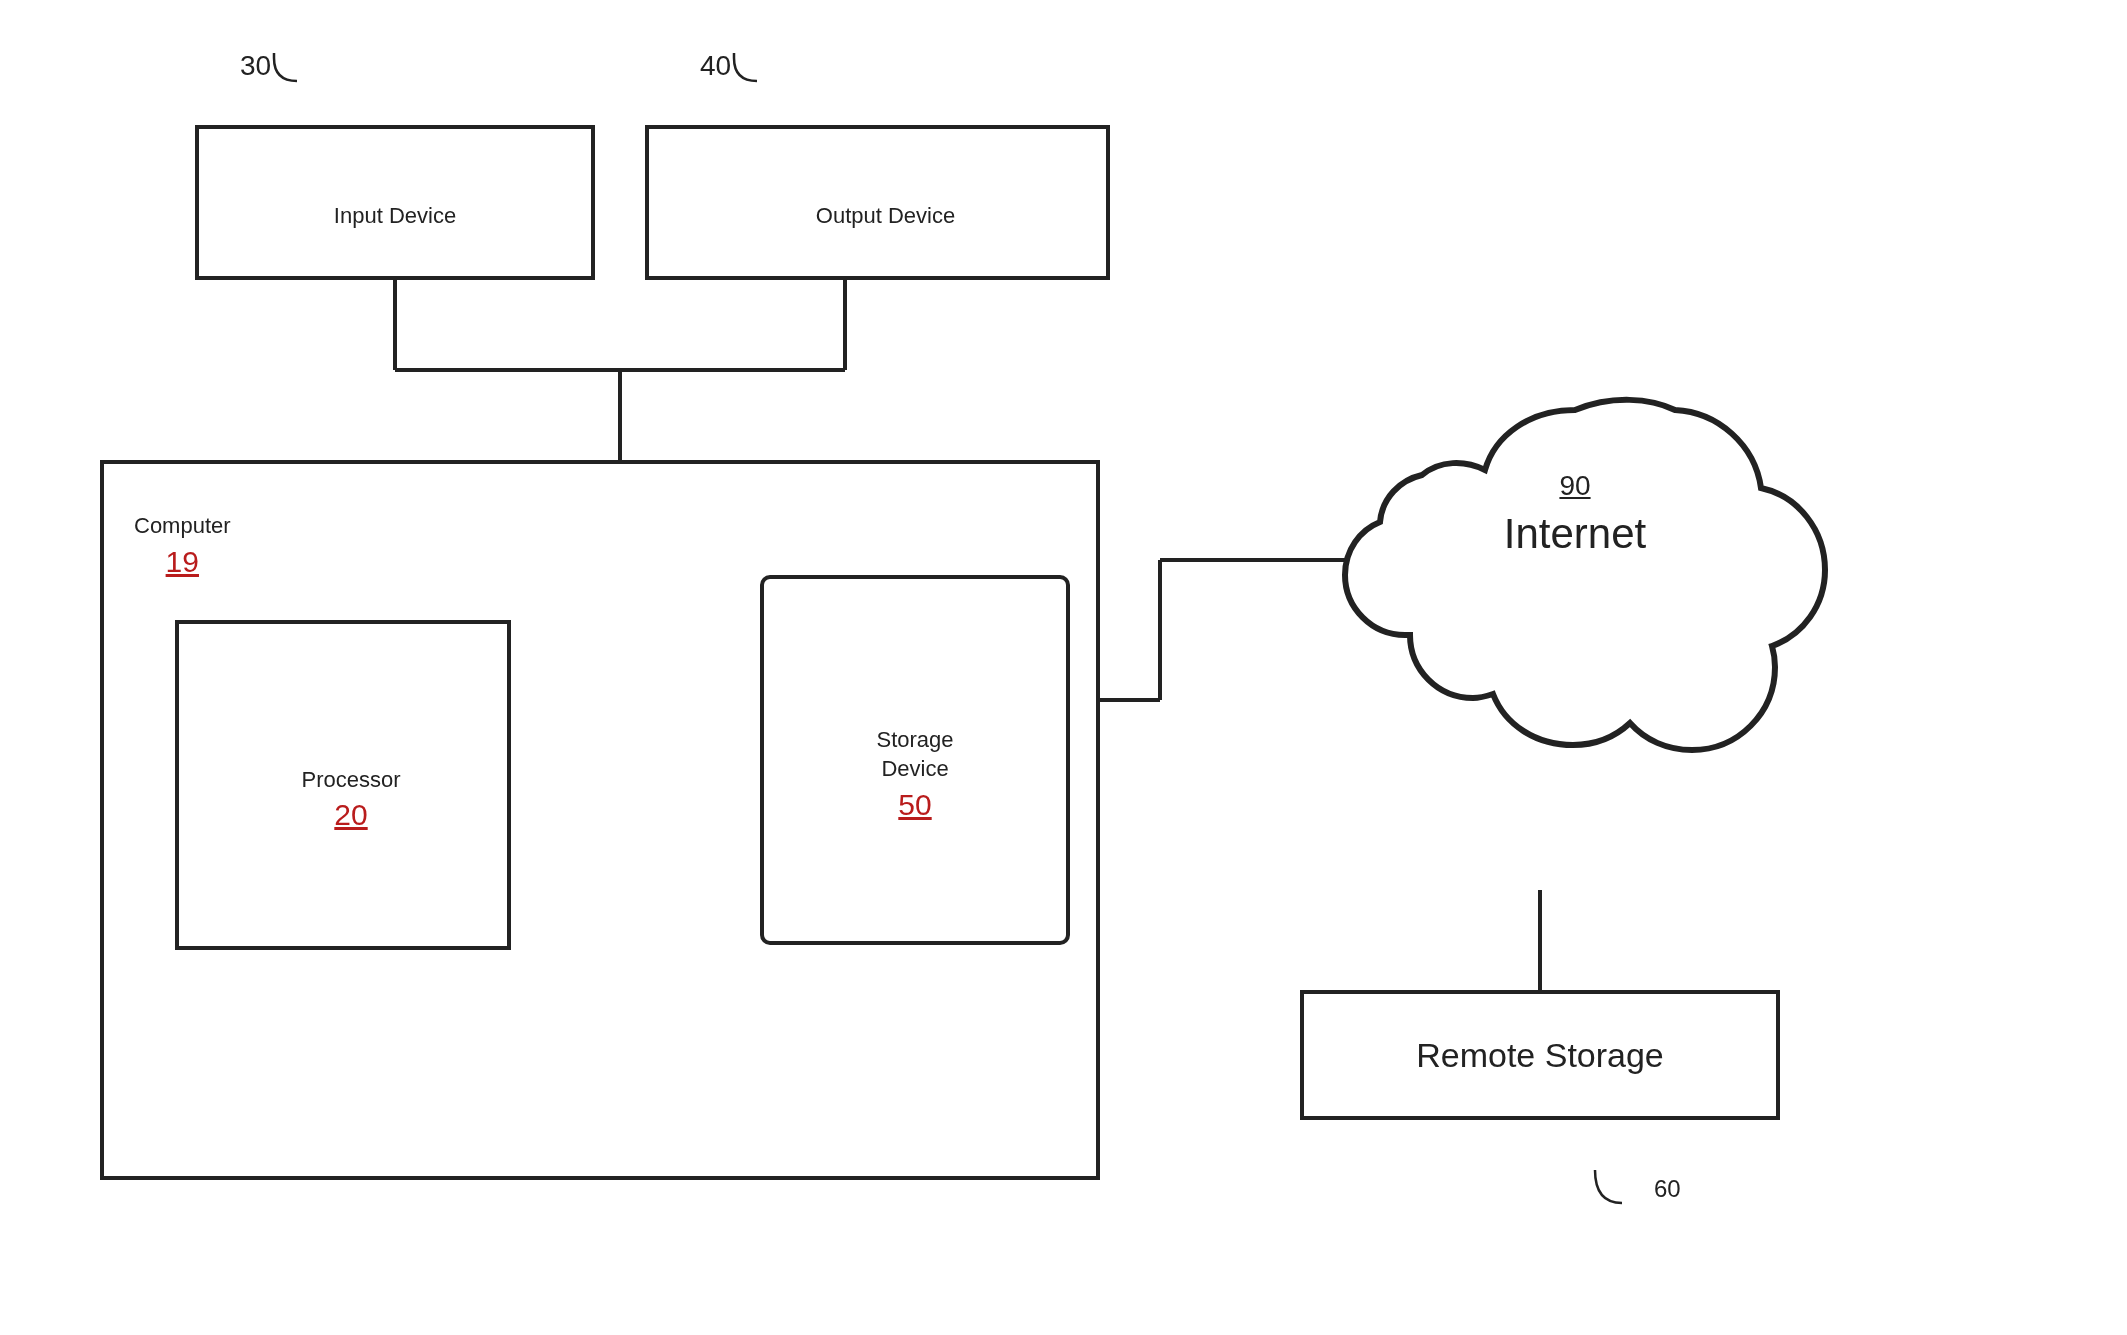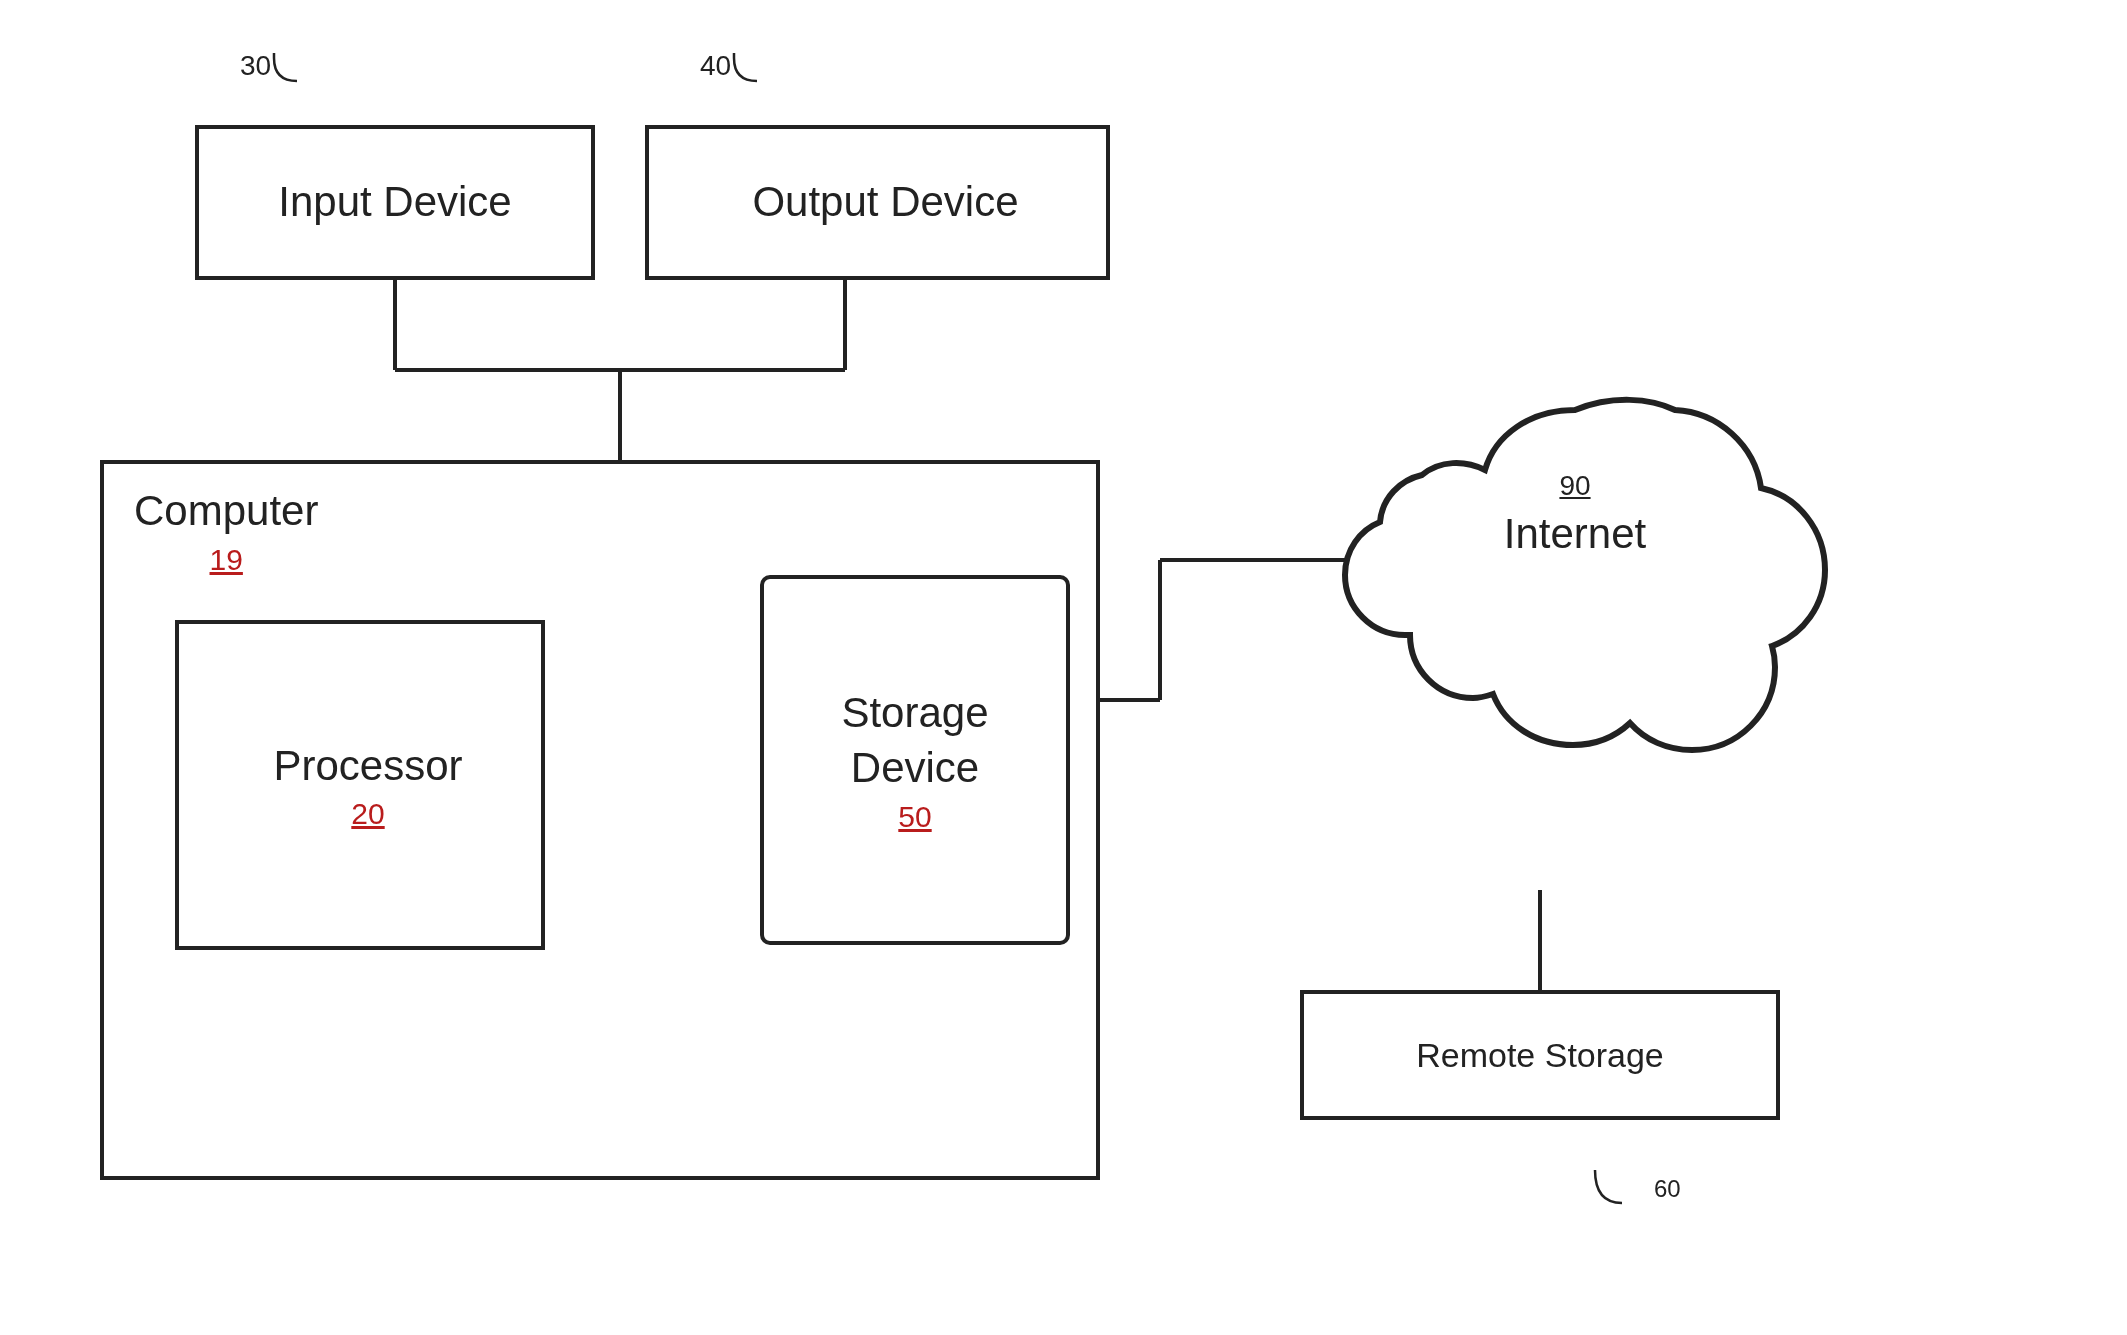--- a/index.html
+++ b/index.html
@@ -26,24 +26,25 @@
       border: 4px solid #222;
       background: #fff;
       display: flex;
       flex-direction: column;
       align-items: center;
       justify-content: center;
       text-align: center;
     }
 
     .box-label {
-      font-size: 42px;
+      font-size: 22px;
       font-weight: 400;
       color: #222;
       line-height: 1.3;
+      margin-top: 28px;
     }
 
     .box-ref {
       font-size: 30px;
       color: #b91c1c;
       text-decoration: underline;
       margin-top: 4px;
     }
 
     
@@ -119,21 +120,21 @@
     <span class="box-label">Output Device</span>
   </div>
 
   <div class="box" style="left:100px; top:460px; width:1000px; height:720px; align-items:flex-start; justify-content:flex-start; padding: 20px 30px;">
     <div style="display:flex; flex-direction:column; align-items:center;">
       <span class="box-label">Computer</span>
       <span class="box-ref">19</span>
     </div>
   </div>
 
-  <div class="box" style="left:175px; top:620px; width:370px; height:330px;padding-left:16px;">
+  <div class="box" style="left:175px; top:620px; width:336px; height:330px;padding-left:16px;">
     <span class="box-label">Processor</span>
     <span class="box-ref">20</span>
   </div>
 
   <div class="box" style="left:760px; top:575px; width:310px; height:370px;border-radius:10px;">
     <span class="box-label">Storage<br>Device</span>
     <span class="box-ref">50</span>
   </div>
 
   <div class="cloud-container" style="left:1310px; top:330px; width:530px; height:560px;">

